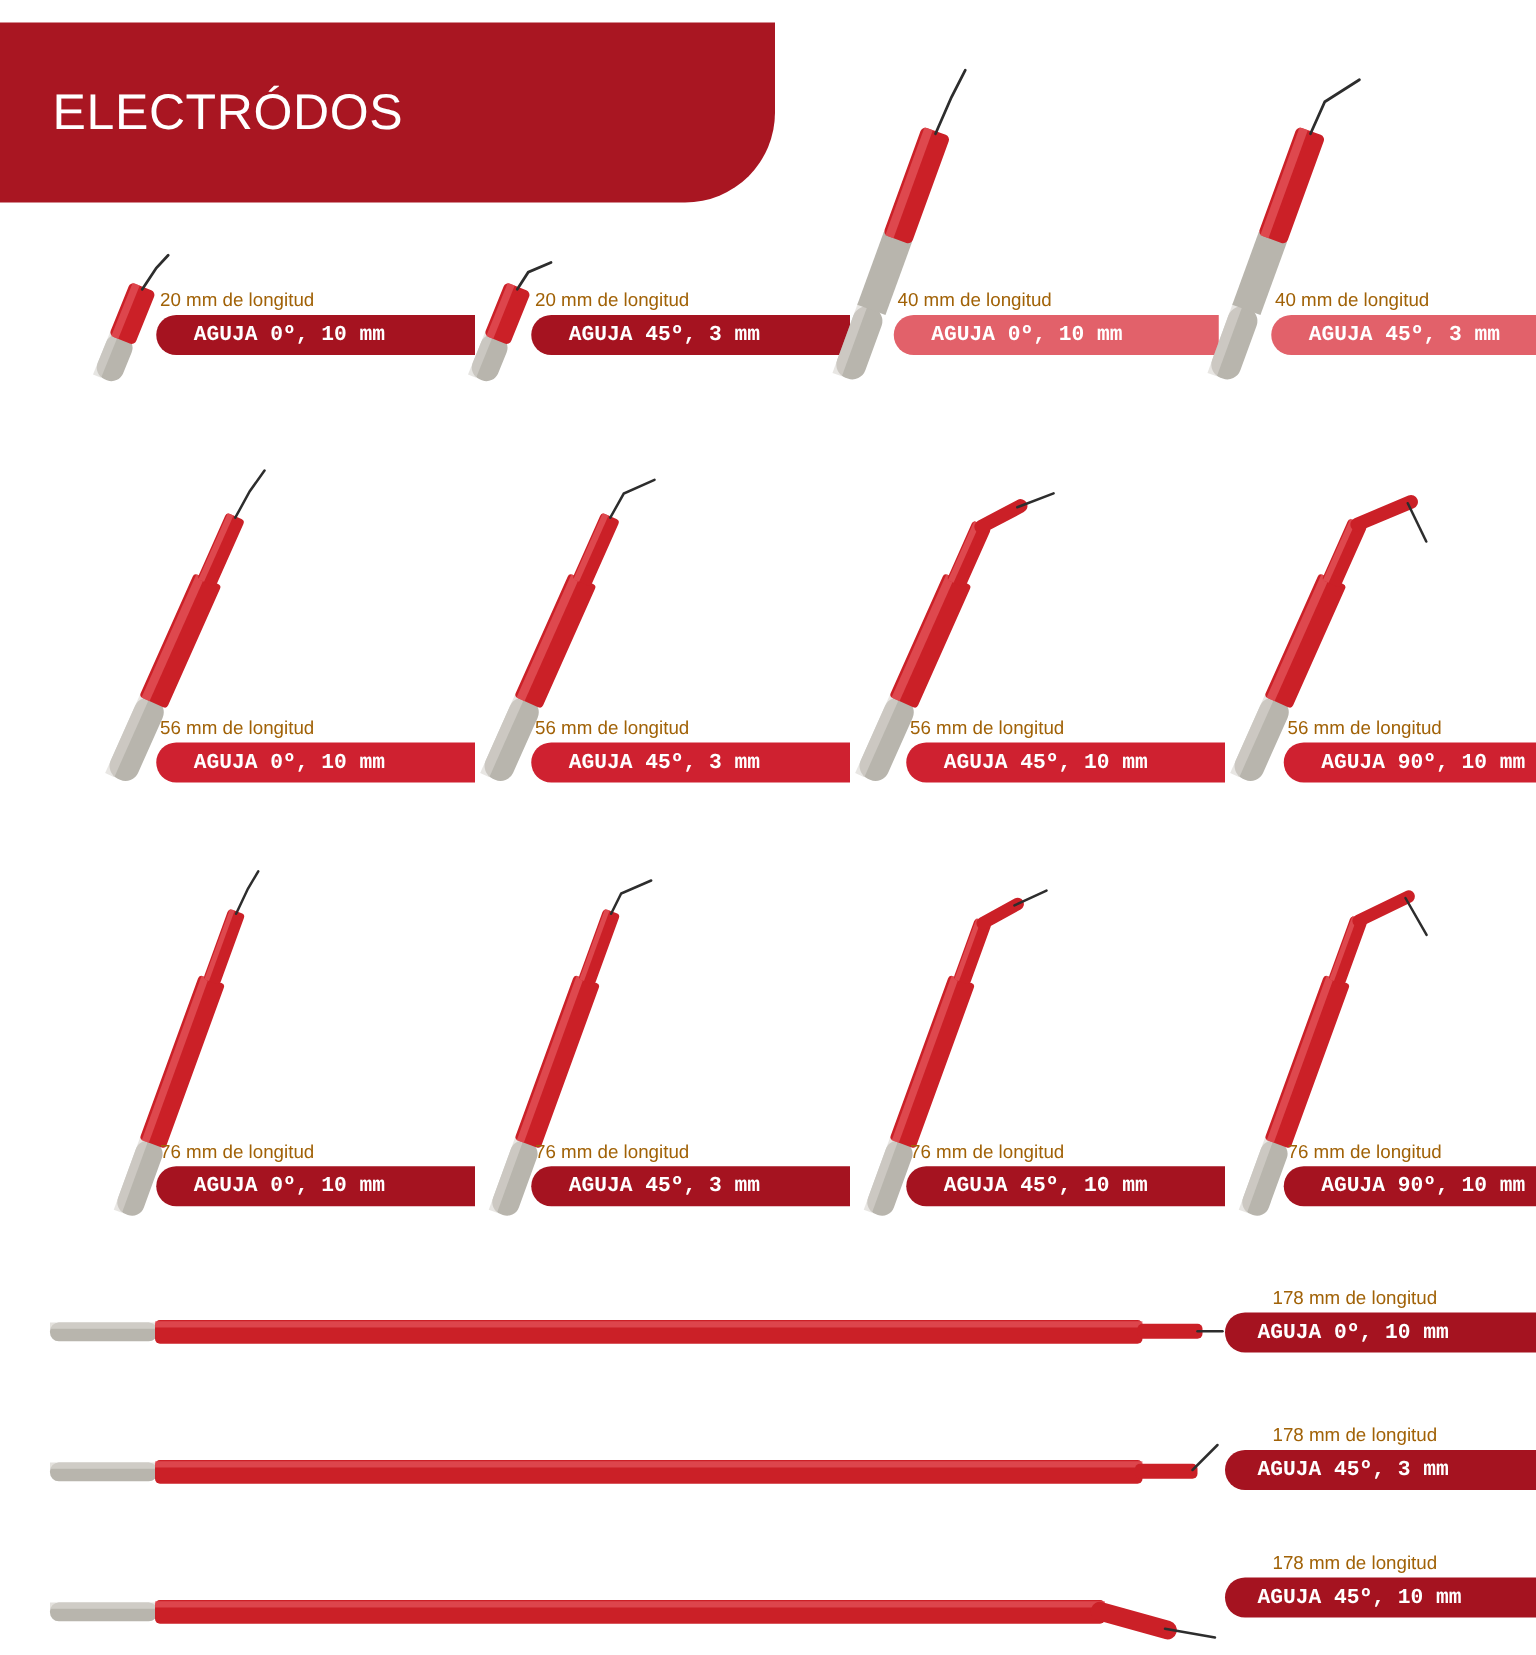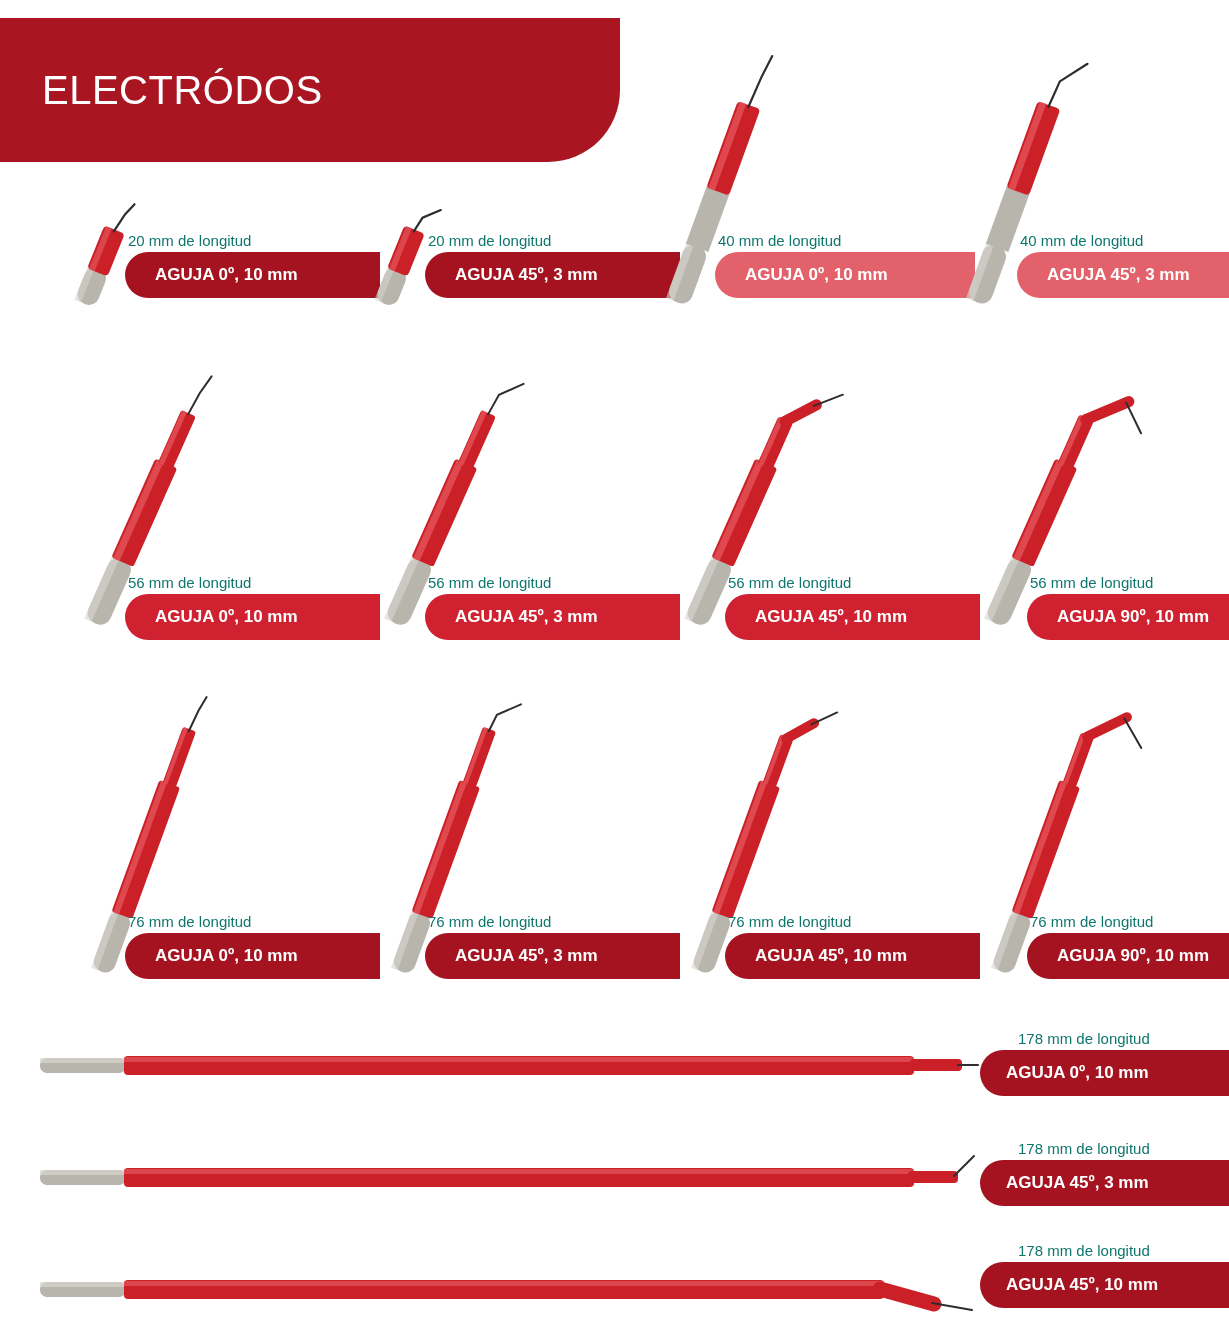--- a/index.html
+++ b/index.html
@@ -45,34 +45,35 @@
     line-height: 1;
   }
 
   
   .card {
     position: absolute;
   }
   .card .length-label {
     position: absolute;
     font-size: 15px;
-    color: #0f766e;
+    color: #a16207;
     white-space: nowrap;
   }
   .name-plate {
     position: absolute;
-    height: 46px;
+    height: 32px;
     border-top-left-radius: 23px;
     border-bottom-left-radius: 23px;
     display: flex;
     align-items: center;
     color: #ffffff;
     font-size: 17px;
     font-weight: bold;
     white-space: nowrap;
+    font-family: Liberation Mono, monospace;
   }
   .name-plate.dark { background: #a51320; }
   .name-plate.mid  { background: #cf2130; }
   .name-plate.light{ background: #e2616a; }
   .name-plate .np-text {
     padding-left: 30px;
   }
   .name-plate.rightpad .np-text { padding-left: 26px; }
 
   

